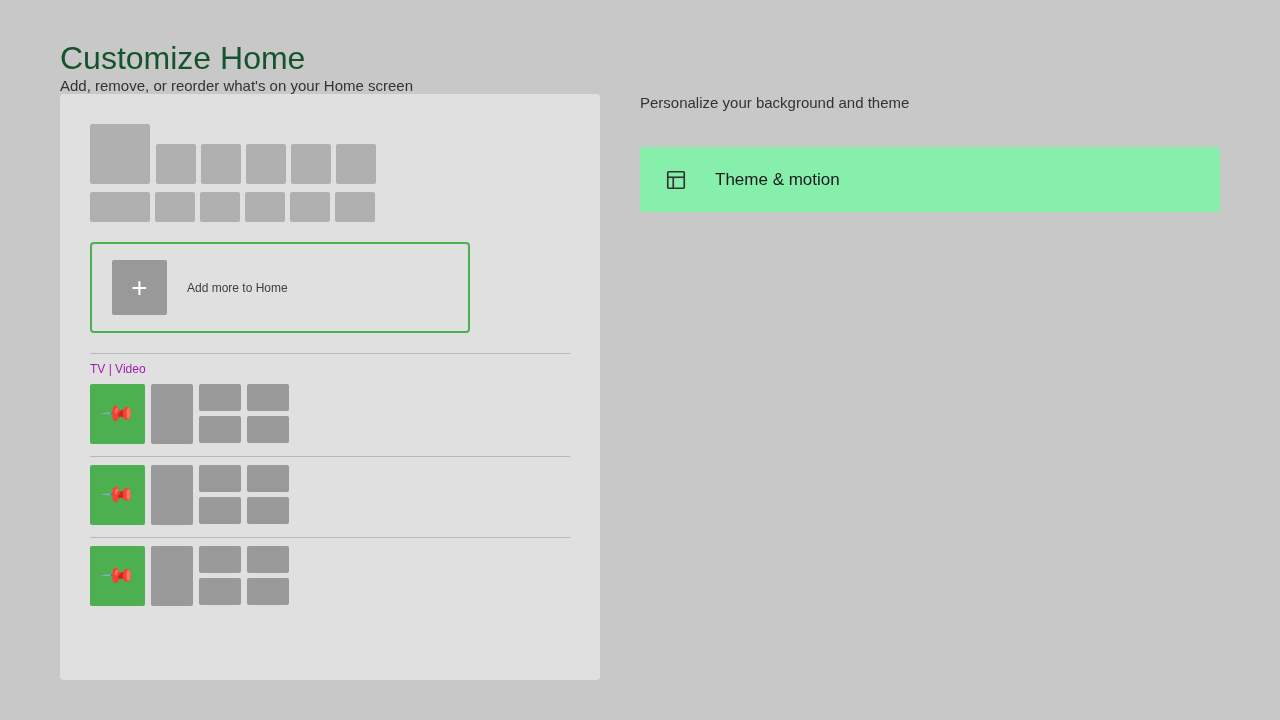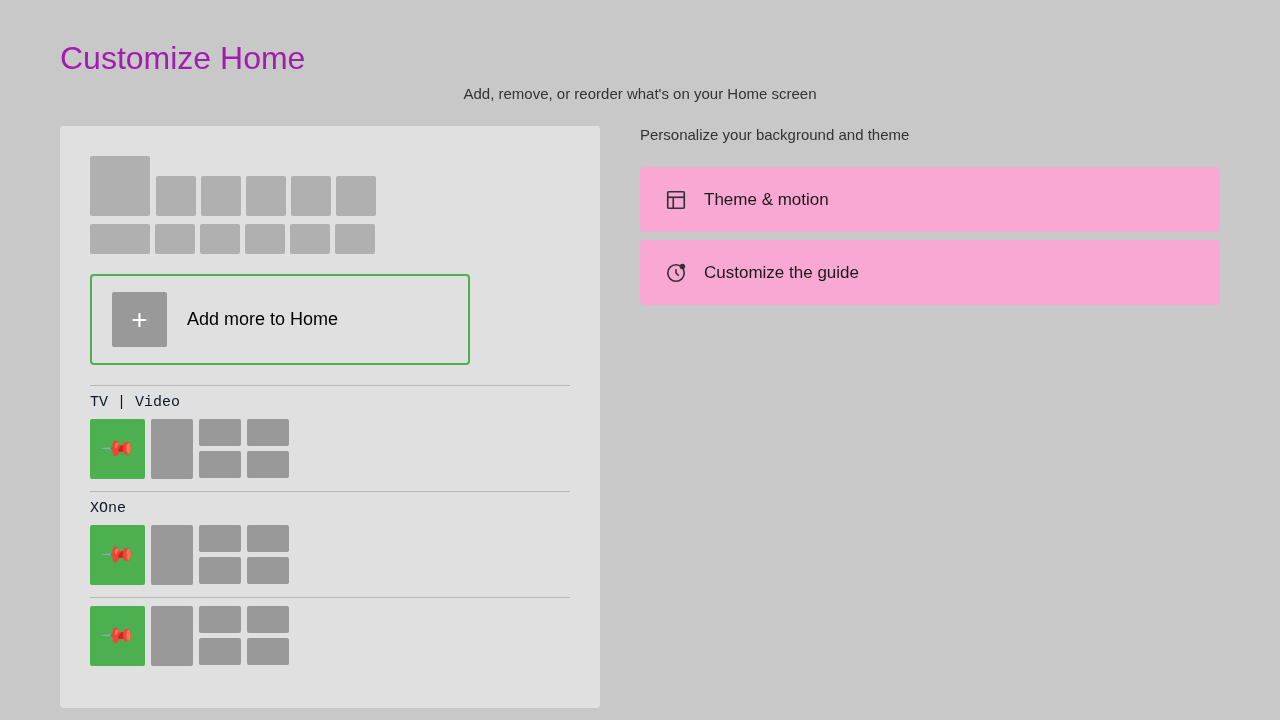--- a/index.html
+++ b/index.html
@@ -15,29 +15,26 @@
     .page {
       padding: 40px 60px;
       display: flex;
       flex-direction: column;
       height: 100%;
     }
 
     .page-title {
       font-size: 32px;
       font-weight: 300;
-      margin-bottom: 8px;
-      color: #a21caf;
+      color: #14532d;
     }
 
     .page-subtitle {
       font-size: 15px;
       color: #333;
-      margin-bottom: 24px;
-      text-align: center;
     }
 
     .content-row {
       display: flex;
       gap: 40px;
       flex: 1;
     }
 
     
     .left-panel {
@@ -120,36 +117,35 @@
     }
 
     .add-more-btn .plus-box span {
       color: white;
       font-size: 28px;
       font-weight: 300;
       line-height: 1;
     }
 
     .add-more-btn .add-label {
-      font-size: 18px;
-      color: #000000;
+      font-size: 12px;
+      color: #404040;
     }
 
     
     .section-divider {
       border: none;
       border-top: 1px solid #b8b8b8;
       margin: 8px 0;
     }
 
     .section-label {
-      font-size: 15px;
-      color: #0f172a;
+      font-size: 12px;
+      color: #a21caf;
       margin-bottom: 8px;
-      font-family: Liberation Mono, monospace;
     }
 
     .section-tiles {
       display: flex;
       gap: 6px;
       margin-bottom: 12px;
     }
 
     .tile-green {
       width: 55px;
@@ -190,36 +186,36 @@
     
     .right-panel {
       flex: 1;
       display: flex;
       flex-direction: column;
     }
 
     .right-subtitle {
       font-size: 15px;
       color: #333;
-      margin-bottom: 24px;
+      margin-bottom: 36px;
     }
 
     .menu-items {
       display: flex;
       flex-direction: column;
       gap: 8px;
     }
 
     .menu-item {
-      background-color: #f9a8d4;
+      background-color: #86efac;
       border-radius: 4px;
       padding: 20px 24px;
       display: flex;
       align-items: center;
-      gap: 16px;
+      gap: 27px;
       cursor: pointer;
       min-height: 65px;
     }
 
     .menu-icon {
       width: 24px;
       height: 24px;
       display: flex;
       align-items: center;
       justify-content: center;
@@ -289,21 +285,20 @@
           <div class="tile-half"></div>
           <div class="tile-half"></div>
         </div>
         <div class="tile-group-right">
           <div class="tile-half"></div>
           <div class="tile-half"></div>
         </div>
       </div>
 
       <hr class="section-divider">
-      <p class="section-label">XOne</p>
       <div class="section-tiles">
         <div class="tile-green">
           <span class="pin-icon">📌</span>
         </div>
         <div class="tile-med"></div>
         <div class="tile-group-right">
           <div class="tile-half"></div>
           <div class="tile-half"></div>
         </div>
         <div class="tile-group-right">
@@ -341,28 +336,18 @@
               <rect x="3" y="3" width="18" height="18" rx="1"></rect>
               <path d="M3 9h18"></path>
               <path d="M9 21V9"></path>
             </svg>
           </div>
           <span class="menu-item-label">Theme &amp; motion</span>
         </div>
 
 
 
-        <div class="menu-item">
-          <div class="menu-icon">
-            <svg class="icon-svg" viewBox="0 0 24 24" fill="none" stroke="#333" stroke-width="1.8">
-              <circle cx="12" cy="12" r="9"></circle>
-              <path d="M12 8v4l3 3"></path>
-              <circle cx="19" cy="5" r="3" fill="#333" stroke="none"></circle>
-            </svg>
-          </div>
-          <span class="menu-item-label">Customize the guide</span>
-        </div>
 
       </div>
     </div>
 
   </div>
 </div>
 
 </body></html>

